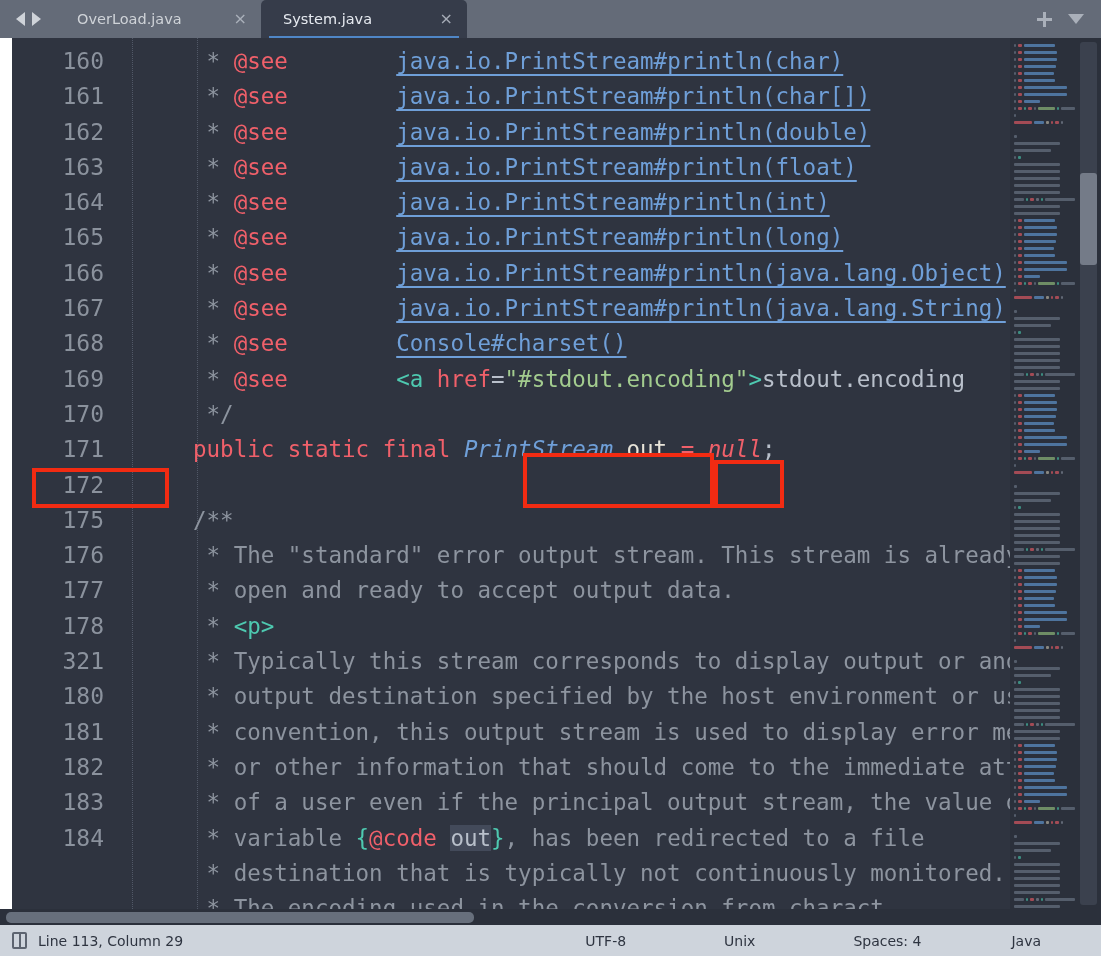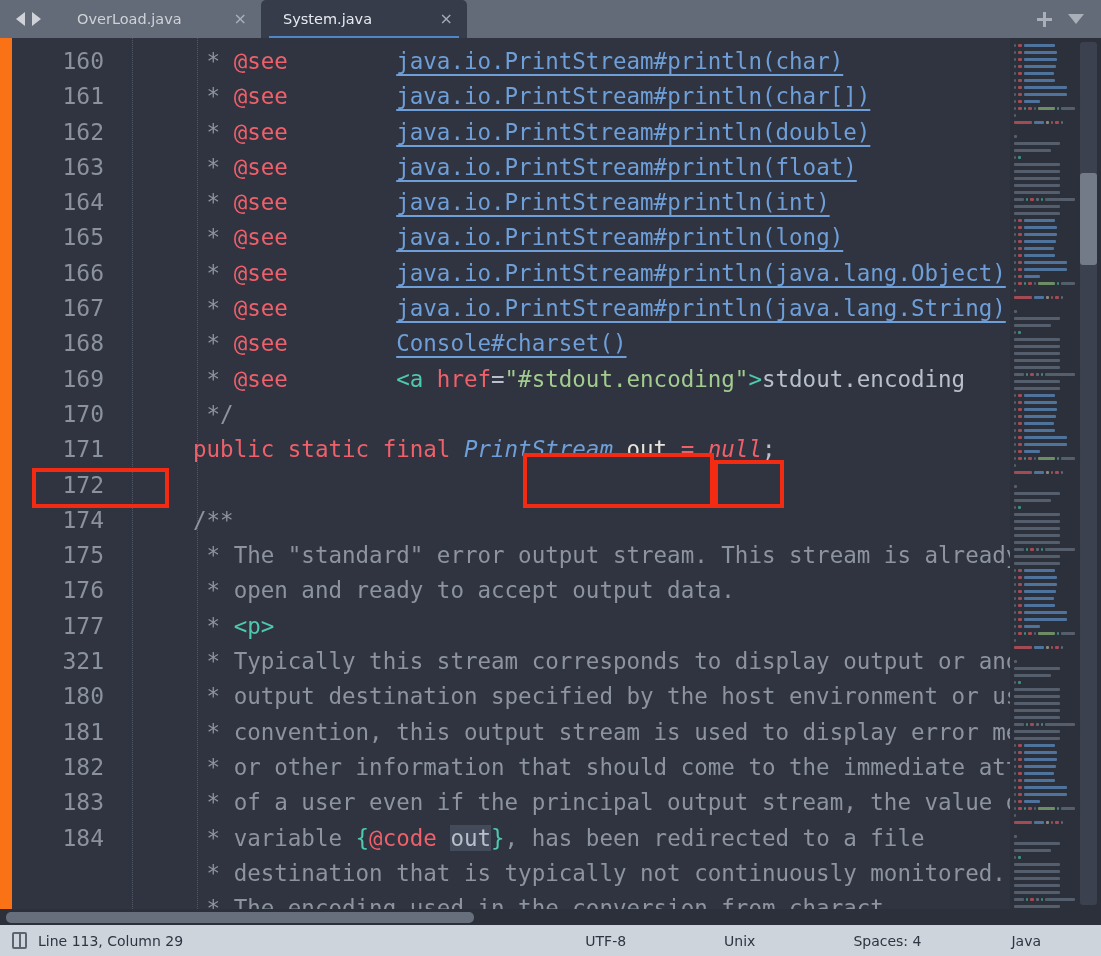--- a/index.html
+++ b/index.html
@@ -6,21 +6,21 @@
   html, body {
     width: 1101px; height: 956px;
     background: #2b303b;
     font-family: "DejaVu Sans", sans-serif;
     overflow: hidden;
   }
   #app {
     position: relative;
     width: 1101px; height: 956px;
     display: flex; flex-direction: column;
-    background: #f97316;
+    background: #ffffff;
   }
 
   
   .tabbar {
     position: relative;
     height: 38px;
     background: #646b78;
     display: flex;
     align-items: stretch;
     flex: 0 0 38px;
@@ -283,24 +283,24 @@
         <div class="ln">163</div>
         <div class="ln">164</div>
         <div class="ln">165</div>
         <div class="ln">166</div>
         <div class="ln">167</div>
         <div class="ln">168</div>
         <div class="ln">169</div>
         <div class="ln">170</div>
         <div class="ln">171</div>
         <div class="ln">172</div>
-        <div class="ln">174</div>
         <div class="ln">175</div>
         <div class="ln">176</div>
         <div class="ln">177</div>
+        <div class="ln">178</div>
         <div class="ln">321</div>
         <div class="ln">180</div>
         <div class="ln">181</div>
         <div class="ln">182</div>
         <div class="ln">183</div>
         <div class="ln">184</div>
       </div>
 
     <div class="codearea" id="codearea"><div class="cl"><span class="c-cmt"> * </span><span class="c-tag">@see</span><span class="c-plain">        </span><span class="c-link">java.io.PrintStream#println(char)</span></div><div class="cl"><span class="c-cmt"> * </span><span class="c-tag">@see</span><span class="c-plain">        </span><span class="c-link">java.io.PrintStream#println(char[])</span></div><div class="cl"><span class="c-cmt"> * </span><span class="c-tag">@see</span><span class="c-plain">        </span><span class="c-link">java.io.PrintStream#println(double)</span></div><div class="cl"><span class="c-cmt"> * </span><span class="c-tag">@see</span><span class="c-plain">        </span><span class="c-link">java.io.PrintStream#println(float)</span></div><div class="cl"><span class="c-cmt"> * </span><span class="c-tag">@see</span><span class="c-plain">        </span><span class="c-link">java.io.PrintStream#println(int)</span></div><div class="cl"><span class="c-cmt"> * </span><span class="c-tag">@see</span><span class="c-plain">        </span><span class="c-link">java.io.PrintStream#println(long)</span></div><div class="cl"><span class="c-cmt"> * </span><span class="c-tag">@see</span><span class="c-plain">        </span><span class="c-link">java.io.PrintStream#println(java.lang.Object)</span></div><div class="cl"><span class="c-cmt"> * </span><span class="c-tag">@see</span><span class="c-plain">        </span><span class="c-link">java.io.PrintStream#println(java.lang.String)</span></div><div class="cl"><span class="c-cmt"> * </span><span class="c-tag">@see</span><span class="c-plain">        </span><span class="c-link">Console#charset()</span></div><div class="cl"><span class="c-cmt"> * </span><span class="c-tag">@see</span><span class="c-plain">        </span><span class="c-brk">&lt;a</span><span class="c-plain"> </span><span class="c-attr">href</span><span class="c-plain">=</span><span class="c-str">"#stdout.encoding"</span><span class="c-brk">&gt;</span><span class="c-plain">stdout.encoding</span></div><div class="cl"><span class="c-cmt"> */</span></div><div class="cl"><span class="c-kw">public static final</span><span class="c-plain"> </span><span class="c-type">PrintStream</span><span class="c-plain"> </span><span class="c-ident">out</span><span class="c-plain"> </span><span class="c-kw">=</span><span class="c-plain"> </span><span class="c-null">null</span><span class="c-punct">;</span></div><div class="cl"><span class="c-plain"></span></div><div class="cl"><span class="c-cmt">/**</span></div><div class="cl"><span class="c-cmt"> * The "standard" error output stream. This stream is already</span></div><div class="cl"><span class="c-cmt"> * open and ready to accept output data.</span></div><div class="cl"><span class="c-cmt"> * </span><span class="c-brk">&lt;p&gt;</span></div><div class="cl"><span class="c-cmt"> * Typically this stream corresponds to display output or anot</span></div><div class="cl"><span class="c-cmt"> * output destination specified by the host environment or use</span></div><div class="cl"><span class="c-cmt"> * convention, this output stream is used to display error mes</span></div><div class="cl"><span class="c-cmt"> * or other information that should come to the immediate atte</span></div><div class="cl"><span class="c-cmt"> * of a user even if the principal output stream, the value of</span></div><div class="cl"><span class="c-cmt"> * variable </span><span class="c-brk">{</span><span class="c-tag">@code</span><span class="c-cmt"> </span><span class="c-plain code-hl">out</span><span class="c-brk">}</span><span class="c-cmt">, has been redirected to a file</span></div><div class="cl"><span class="c-cmt"> * destination that is typically not continuously monitored.</span></div><div class="cl"><span class="c-cmt"> * The encoding used in the conversion from charact</span></div></div>
 

